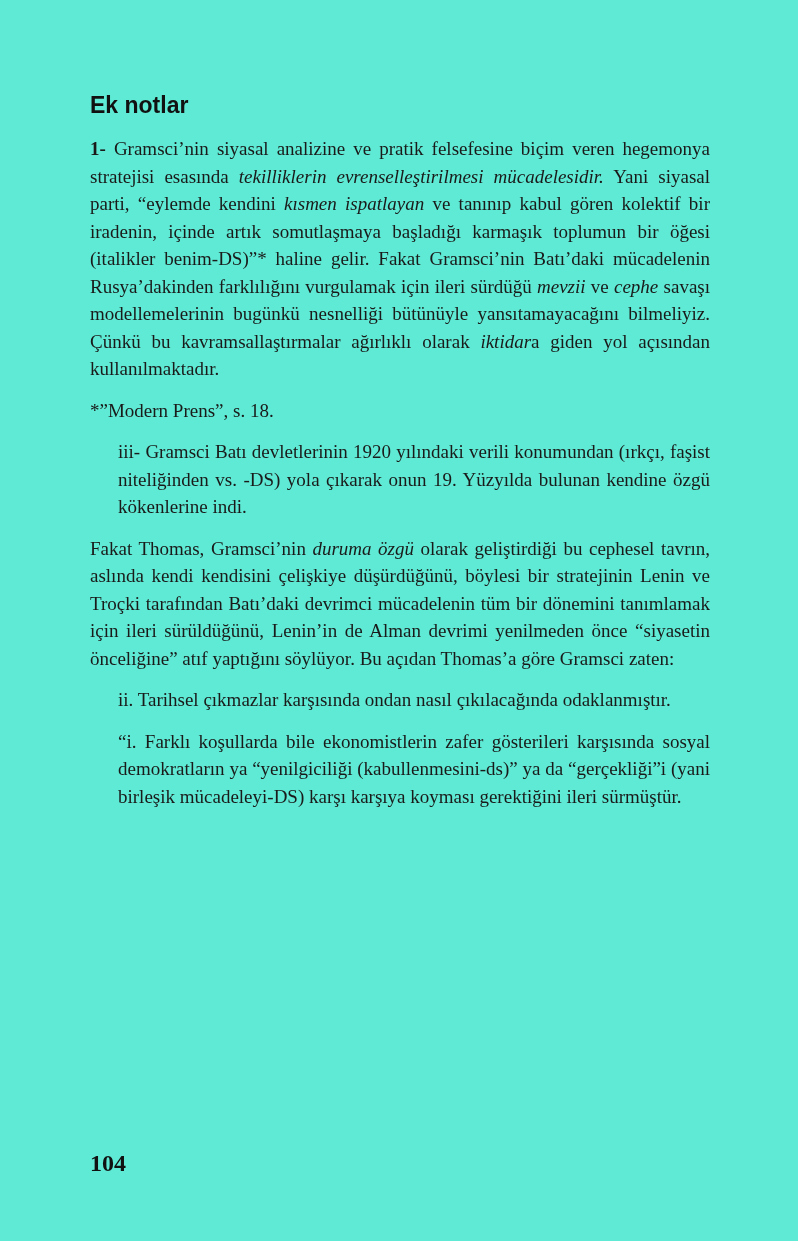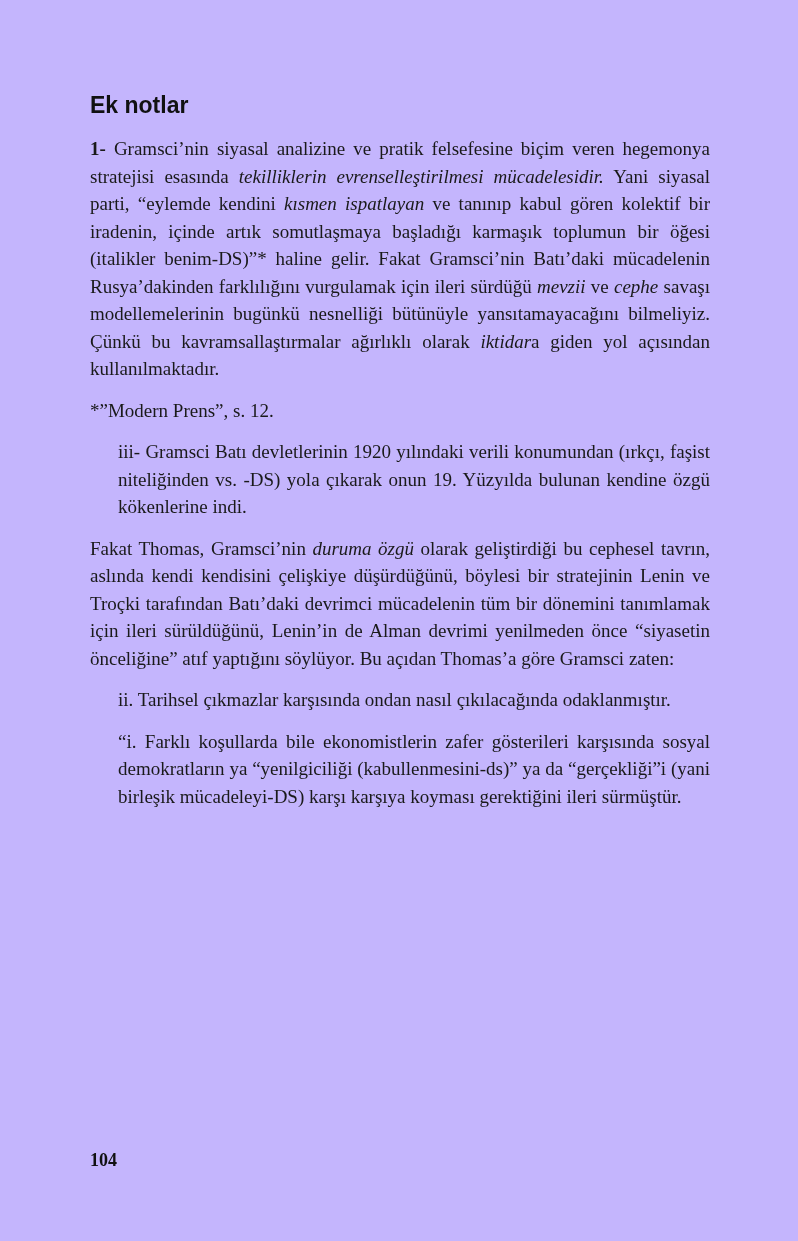--- a/index.html
+++ b/index.html
@@ -14,21 +14,21 @@
     font-family: "Liberation Serif", serif;
     color: #1a1a1a;
     overflow: hidden;
   }
   .page {
     position: absolute;
     top: 0;
     left: 0;
     width: 798px;
     height: 1241px;
-    background: #c4b5fd;
+    background: #5eead4;
   }
   .content {
     position: absolute;
     top: 92px;
     left: 90px;
     width: 620px;
   }
   h1.section-heading {
     font-family: "Liberation Sans", sans-serif;
     font-weight: 700;
@@ -48,33 +48,33 @@
     margin-left: 28px;
   }
   .body-text .bold { font-weight: 700; }
   .body-text .italic { font-style: italic; }
   .page-number {
     position: absolute;
     left: 90px;
     top: 1150px;
     font-family: "Liberation Serif", serif;
     font-weight: 700;
-    font-size: 18px;
+    font-size: 24px;
     color: #111111;
   }
 </style>
 </head>
 <body>
 
 <div class="page">
   <div class="content">
     <h1 class="section-heading">Ek notlar</h1>
     <div class="body-text">
         <p class="para"><span class="bold">1- </span><span>Gramsci’nin siyasal analizine ve pratik felsefesine biçim veren hegemonya stratejisi esasında </span><span class="italic">tekilliklerin evrenselleştirilmesi mücadelesidir.</span><span>  Yani siyasal parti, “eylemde kendini </span><span class="italic">kısmen ispatlayan</span><span> ve tanınıp kabul gören kolektif bir iradenin, içinde artık somutlaşmaya başladığı karmaşık toplumun bir öğesi (italikler benim-DS)”* haline gelir. Fakat Gramsci’nin Batı’daki mücadelenin Rusya’dakinden farklılığını vurgulamak için ileri sürdüğü </span><span class="italic">mevzii</span><span> ve </span><span class="italic">cephe</span><span> savaşı modellemelerinin bugünkü nesnelliği bütünüyle yansıtamayacağını bilmeliyiz. Çünkü bu kavramsallaştırmalar ağırlıklı olarak </span><span class="italic">iktidar</span><span>a giden yol açısından kullanılmaktadır.</span></p>
-        <p class="para"><span>*”Modern Prens”, s. 12.</span></p>
+        <p class="para"><span>*”Modern Prens”, s. 18.</span></p>
         <p class="para indent"><span>iii- Gramsci Batı devletlerinin 1920 yılındaki verili konumundan (ırkçı, faşist niteliğinden vs. -DS) yola çıkarak onun 19. Yüzyılda bulunan kendine özgü kökenlerine indi.</span></p>
         <p class="para"><span>Fakat Thomas, Gramsci’nin </span><span class="italic">duruma özgü</span><span> olarak geliştirdiği bu cephesel tavrın, aslında kendi kendisini çelişkiye düşürdüğünü, böylesi bir stratejinin Lenin ve Troçki tarafından Batı’daki devrimci mücadelenin tüm bir dönemini tanımlamak için ileri sürüldüğünü, Lenin’in de Alman devrimi yenilmeden önce “siyasetin önceliğine” atıf yaptığını söylüyor.  Bu açıdan Thomas’a göre Gramsci zaten:</span></p>
         <p class="para indent"><span>ii. Tarihsel çıkmazlar karşısında ondan nasıl çıkılacağında odaklanmıştır.</span></p>
         <p class="para indent"><span>“i. Farklı koşullarda bile ekonomistlerin zafer gösterileri karşısında sosyal demokratların ya “yenilgiciliği (kabullenmesini-ds)” ya da “gerçekliği”i (yani birleşik mücadeleyi-DS) karşı karşıya koyması gerektiğini ileri sürmüştür.</span></p>
       </div>
   </div>
   <div class="page-number">104</div>
 </div>
 
 </body></html>

